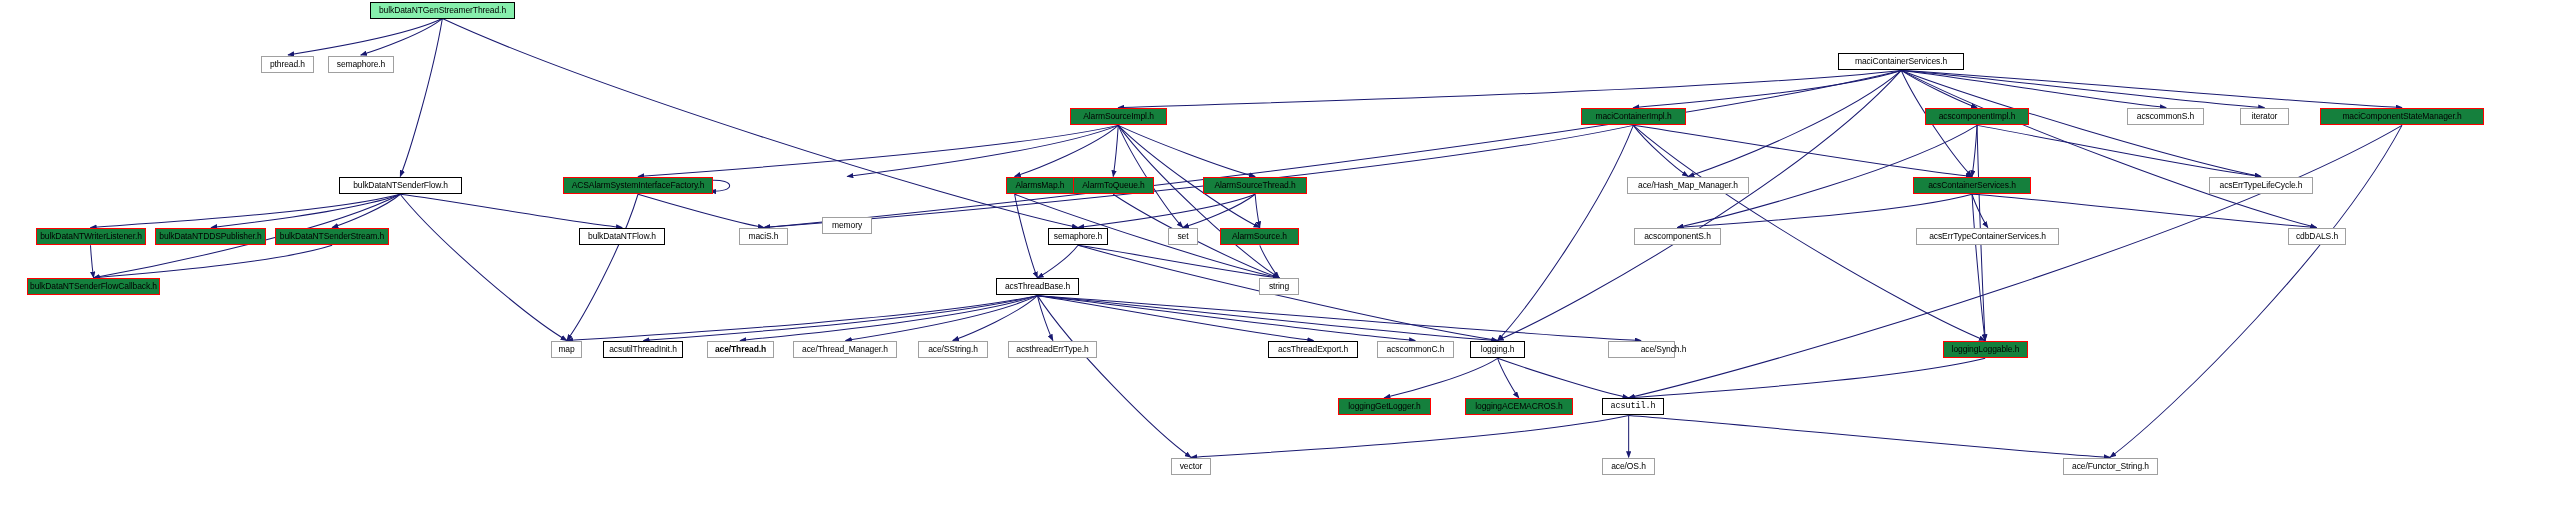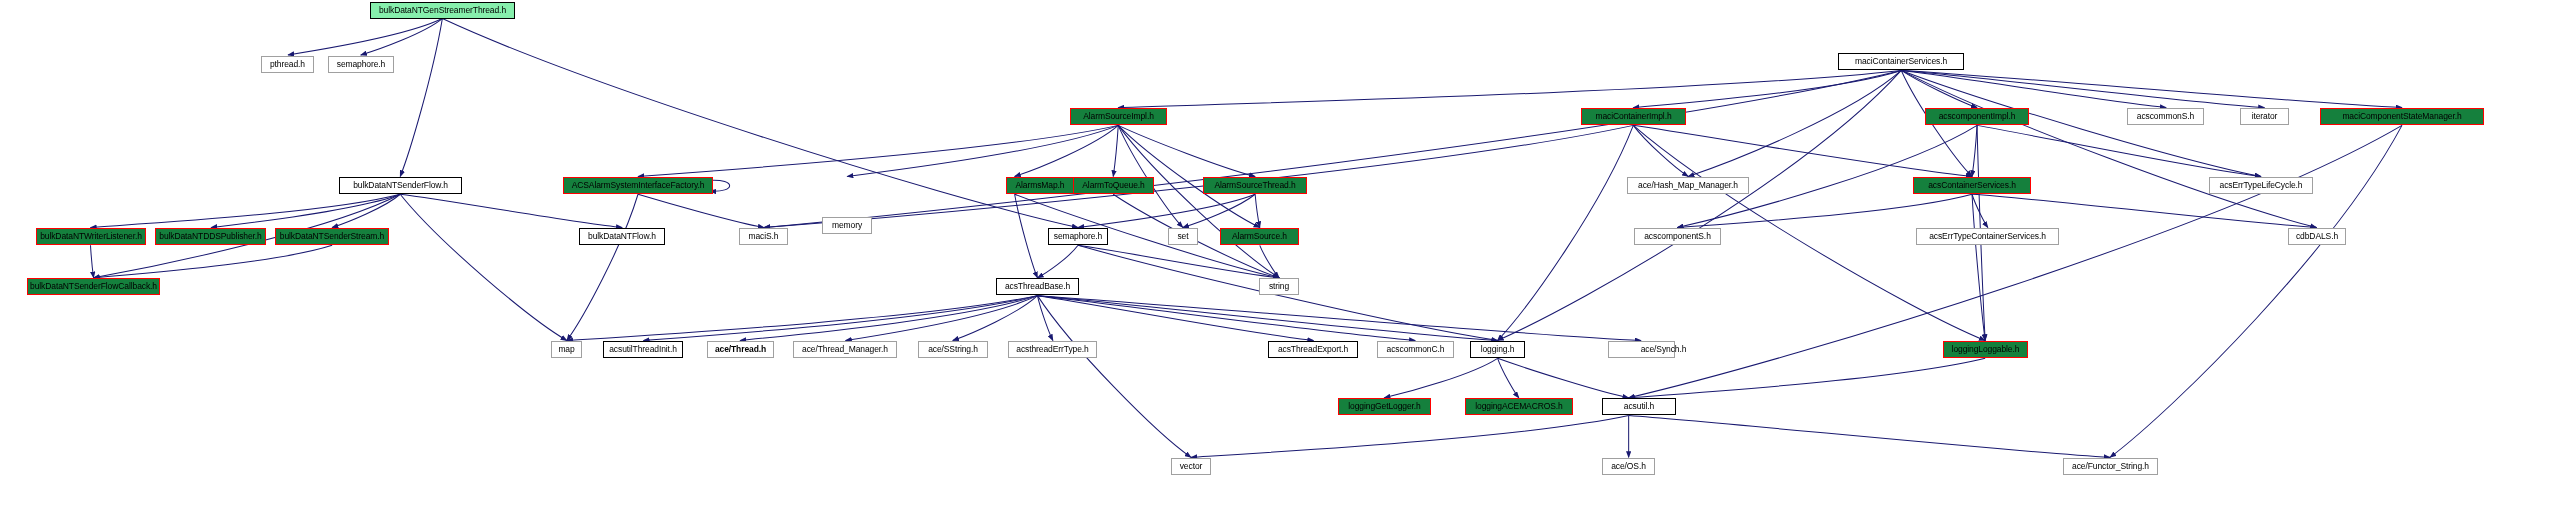--- a/index.html
+++ b/index.html
@@ -294,21 +294,21 @@
       </div>
       <div class="node kind-red" style="left: 1943px; top: 341px; width: 85px;">
         <span class="node-label">loggingLoggable.h</span>
       </div>
       <div class="node kind-red" style="left: 1338px; top: 398px; width: 93px;">
         <span class="node-label">loggingGetLogger.h</span>
       </div>
       <div class="node kind-red" style="left: 1465px; top: 398px; width: 108px;">
         <span class="node-label">loggingACEMACROS.h</span>
       </div>
-      <div class="node kind-black" style="left: 1602px; top: 398px; width: 74px;">
+      <div class="node kind-black" style="left: 1602px; top: 398px; width: 62px; font-family: Liberation Mono, monospace;">
         <span class="node-label">acsutil.h</span>
       </div>
       <div class="node kind-gray" style="left: 1171px; top: 458px; width: 40px;">
         <span class="node-label">vector</span>
       </div>
       <div class="node kind-gray" style="left: 1602px; top: 458px; width: 53px;">
         <span class="node-label">ace/OS.h</span>
       </div>
       <div class="node kind-gray" style="left: 2063px; top: 458px; width: 95px;">
         <span class="node-label">ace/Functor_String.h</span>

